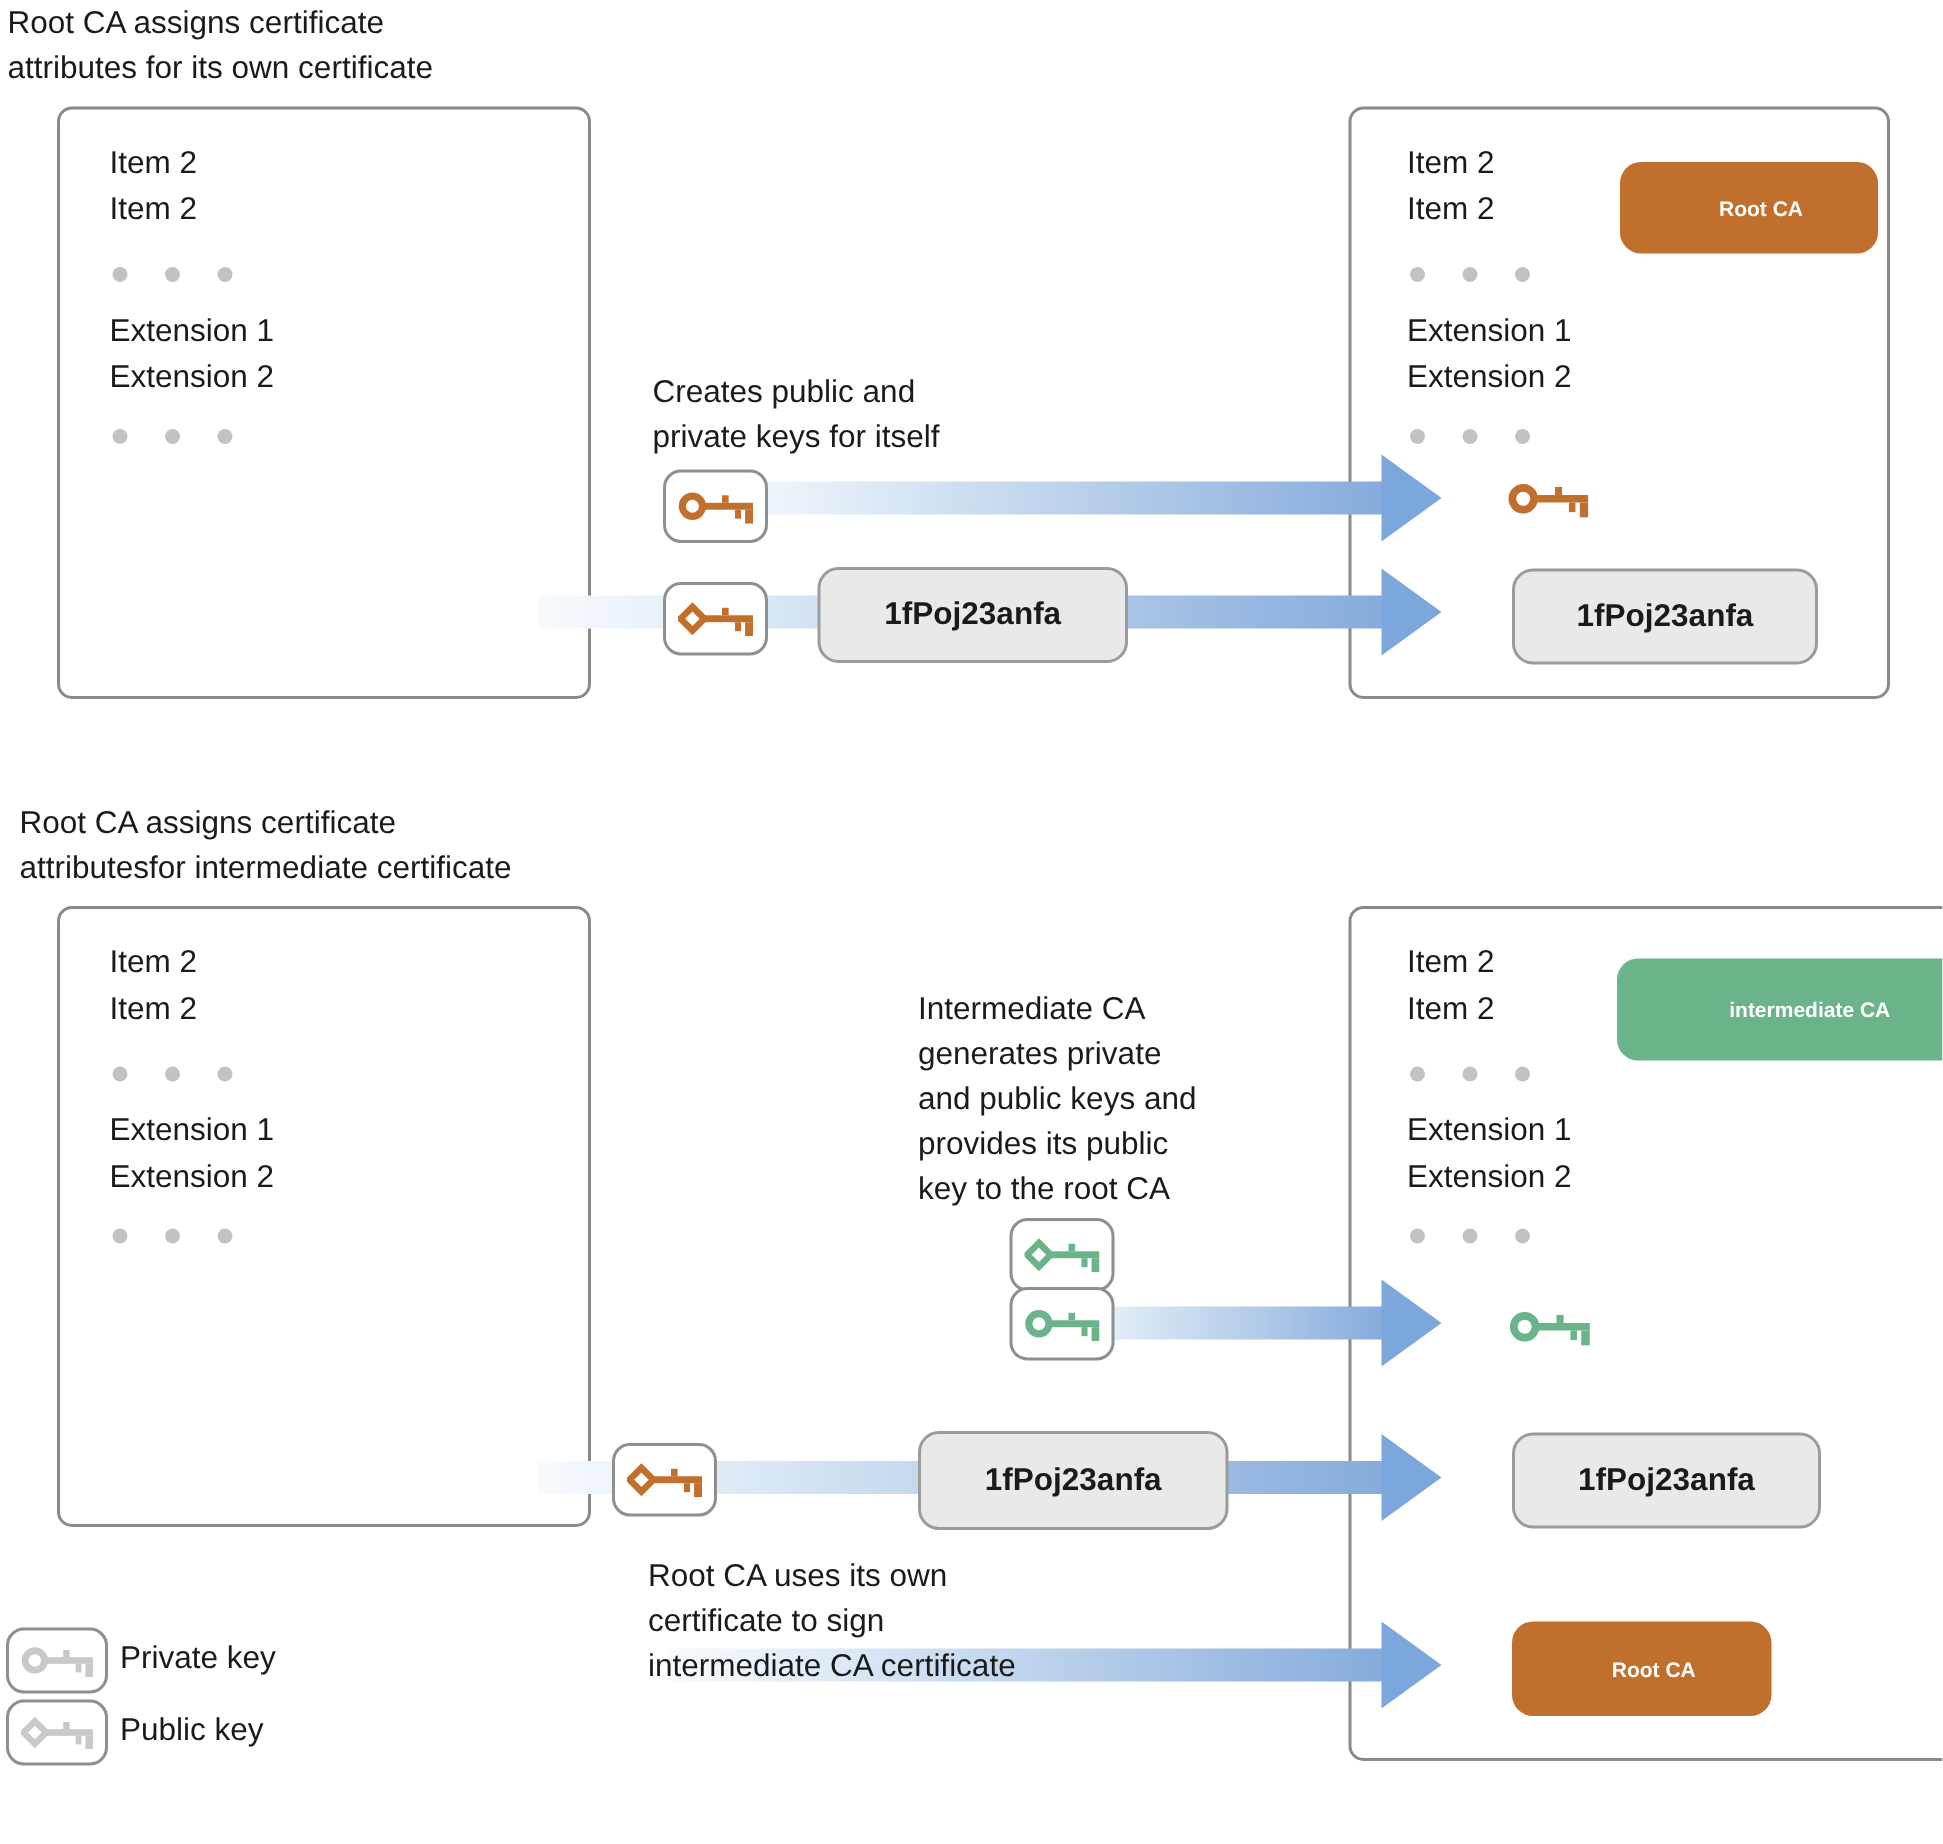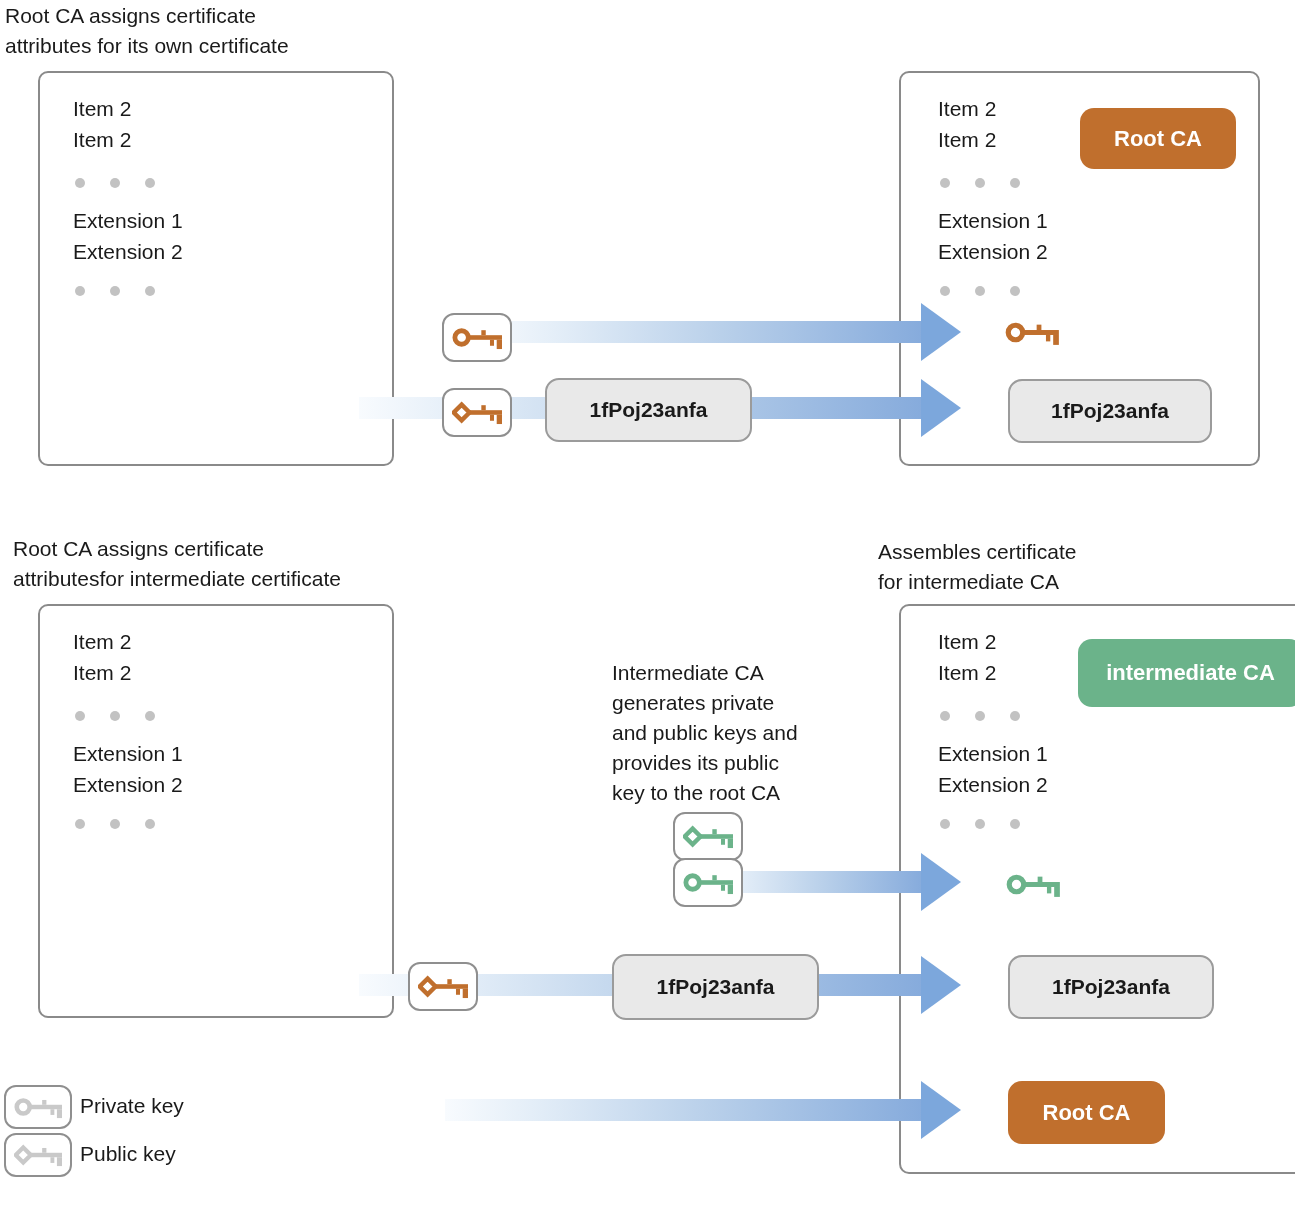--- a/index.html
+++ b/index.html
@@ -9,22 +9,22 @@
   }
   .label { position:absolute; font-size:21px; line-height:30px; white-space:pre-line; }
   .label.center { text-align:center; }
   .cert-box {
     position:absolute; background:#fff; border:2px solid #8A8A8A; border-radius:10px;margin-left:31px;
   }
   .ci { position:absolute; font-size:21px; line-height:24px; }
   .dots { position:absolute; display:flex; gap:25px; }
   .dots span { width:10px; height:10px; border-radius:50%; background:#C2C2C2; }
   .badge {
-    position:absolute; border-radius:14px; color:#fff; font-weight:bold; font-size:22px;
-    display:flex; align-items:center; justify-content:center;
+    position:absolute; border-radius:14px; color:#fff; font-weight:bold; font-size:14px;
+    display:flex; align-items:center; justify-content:center;padding-left:16px;
   }
   .badge.orange-bg { background:var(--root-ca-color,#C06F2D); }
   .badge.green-bg  { background:var(--intermediate-ca-color,#6BB38A); }
   .sig-box {
     position:absolute; background:#E9E9E9; border:2px solid #9B9B9B; border-radius:14px;
     font-size:21px; display:flex; align-items:center; justify-content:center;font-weight:bold;
   }
   .chip {
     position:absolute; background:#fff; border:2px solid #8F8F8F; border-radius:12px;
     display:flex; align-items:center; justify-content:center;
@@ -64,22 +64,20 @@
         <rect x="39.5" y="17.4" width="4.2" height="6.2" fill="currentColor"></rect>
         <rect x="46.5" y="17.4" width="5.5" height="9.6" fill="currentColor"></rect>
       </g>
     </defs>
   </svg>
 
   <div class="label" style="left:5px;top:1px">Root CA assigns certificate
 attributes for its own certificate</div>
   <div class="label" style="left:13px;top:534px">Root CA assigns certificate
 attributesfor intermediate certificate</div>
-  <div class="label" style="left:878px;top:537px">Assembles certificate
-for intermediate CA</div>
 
   <div class="cert-box" style="left:7px;top:71px;width:352px;height:391px">
     <div class="ci" style="left:33px;top:24px">Item 2</div>
     <div class="ci" style="left:33px;top:55px">Item 2</div>
     <div class="dots" style="left:35px;top:105px">
         <span></span>
         <span></span>
         <span></span>
       </div>
     <div class="ci" style="left:33px;top:136px">Extension 1</div>
@@ -161,20 +159,22 @@
 
   <div class="shaft" style="left:700px;top:871px;width:223px"></div>
   <div class="head" style="left:921px;top:853px"></div>
 
   <div class="shaft" style="left:359px;top:974px;width:564px"></div>
   <div class="head" style="left:921px;top:956px"></div>
 
   <div class="shaft" style="left:445px;top:1099px;width:478px"></div>
   <div class="head" style="left:921px;top:1081px"></div>
 
+  <div class="label" style="left:435px;top:247px">Creates public and
+private keys for itself</div>
 
   <div class="chip" style="left:442px;top:313px;width:66px;height:45px">
     <svg class="key orange" width="50" height="29" viewBox="0 0 52 30">
         <use href="#key-public"></use>
       </svg>
   </div>
   <div class="chip" style="left:442px;top:388px;width:66px;height:45px">
     <svg class="key orange" width="50" height="29" viewBox="0 0 52 30">
         <use href="#key-private"></use>
       </svg>
@@ -200,20 +200,23 @@
   </div>
 
 
   <div class="chip" style="left:408px;top:962px;width:66px;height:45px">
     <svg class="key orange" width="50" height="29" viewBox="0 0 52 30">
         <use href="#key-private"></use>
       </svg>
   </div>
   <div class="sig-box" style="left:612px;top:954px;width:203px;height:62px">1fPoj23anfa</div>
 
+  <div class="label" style="left:432px;top:1036px">Root CA uses its own
+certificate to sign
+intermediate CA certificate</div>
 
   <div class="chip" style="left:4px;top:1085px;width:64px;height:40px">
     <svg class="key gray" width="48" height="28" viewBox="0 0 52 30">
         <use href="#key-public"></use>
       </svg>
   </div>
   <div class="label" style="left:80px;top:1091px">Private key</div>
 
   <div class="chip" style="left:4px;top:1133px;width:64px;height:40px">
     <svg class="key gray" width="48" height="28" viewBox="0 0 52 30">

